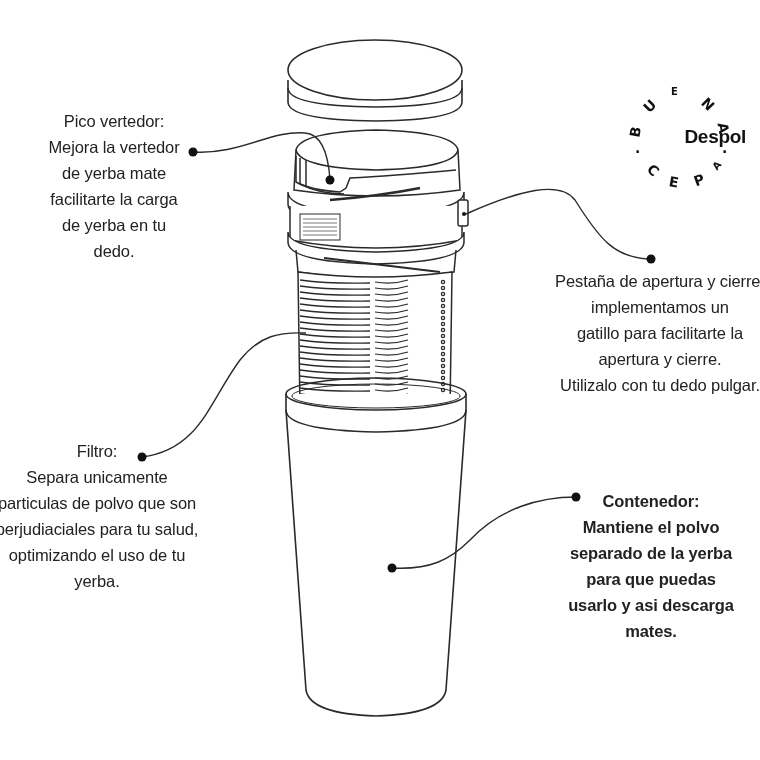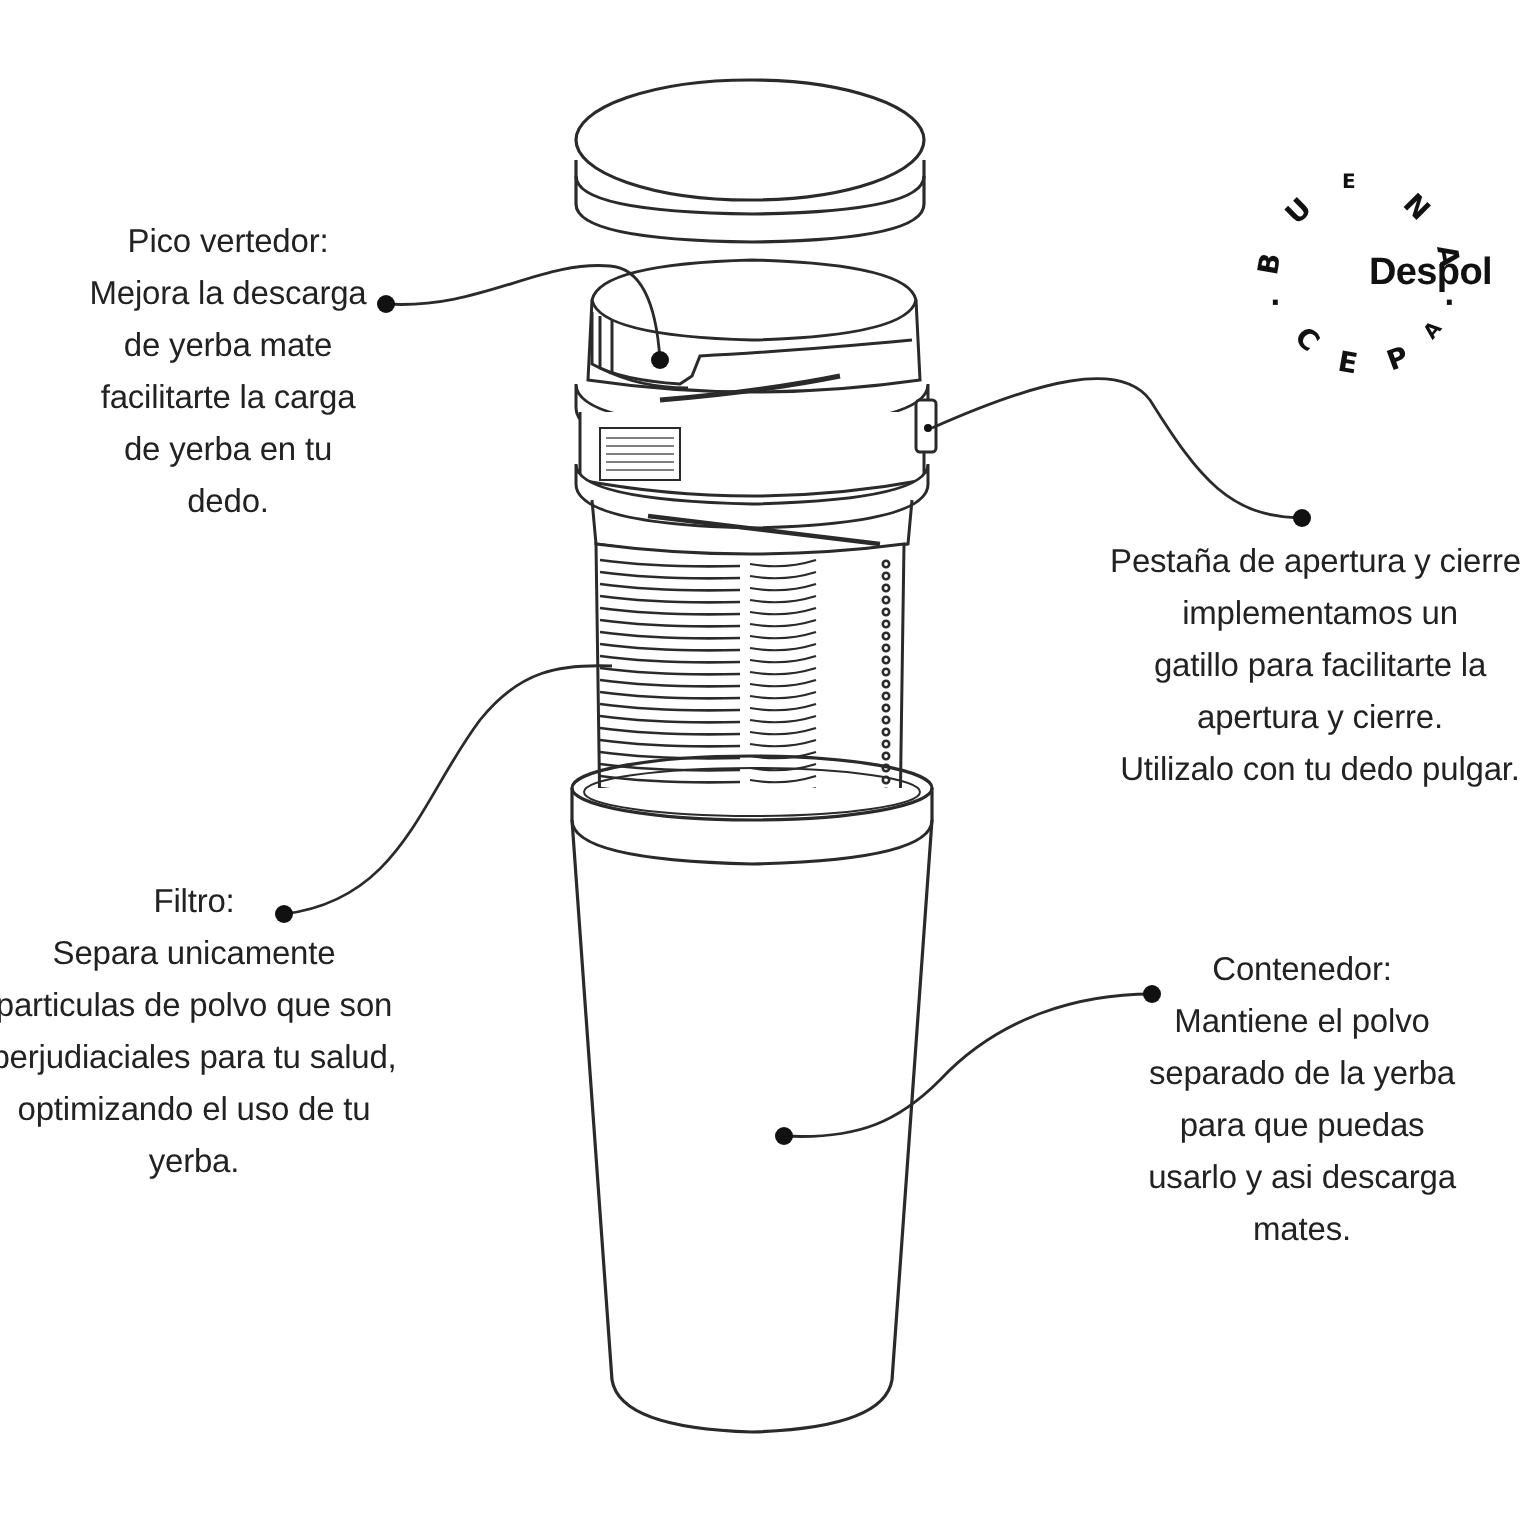--- a/index.html
+++ b/index.html
@@ -5,21 +5,21 @@
   html, body { margin: 0; padding: 0; background: #ffffff; }
   body { width: 760px; height: 760px; position: relative; overflow: hidden;
          font-family: "Liberation Sans", "DejaVu Sans", sans-serif; color: #1f1f1f; }
   #diagram { position: absolute; left: 0; top: 0; width: 760px; height: 760px; }
   .callout { position: absolute; text-align: center; font-size: 16.5px; line-height: 26px;
              color: #222; white-space: nowrap; letter-spacing: -0.1px; }
   .callout .line { display: block; }
   #callout-pico { left: 0; top: 108px; width: 178px; margin-left: 25px; }
   #callout-pestana { left: 530px; top: 268px; width: 260px; }
   #callout-filtro { left: -38px; top: 438px; width: 270px; }
-  #callout-contenedor { left: 548px; top: 472px; width: 206px; }
+  #callout-contenedor { left: 548px; top: 488px; width: 206px; font-weight: bold; }
   .logo { position: absolute; left: 610px; top: 82px; width: 136px; height: 110px; }
   .logo-word { position: absolute; left: 0; top: 44px; width: 136px; text-align: right;
                font-weight: bold; font-size: 19px; color: #111; letter-spacing: -0.3px; }
   .logo-letter { position: absolute; font-weight: bold; font-size: 14px; color: #111;
                  font-family: "DejaVu Sans", sans-serif; }
 </style>
 </head>
 <body>
 
 <svg id="diagram" viewBox="0 0 760 760" xmlns="http://www.w3.org/2000/svg">
@@ -173,21 +173,21 @@
   <span class="logo-letter" style="left:112px;top:62px">·</span>
   <span class="logo-letter" style="left:38px;top:80px;transform:rotate(45deg)">C</span>
   <span class="logo-letter" style="left:59px;top:92px;transform:rotate(10deg)">E</span>
   <span class="logo-letter" style="left:84px;top:90px;transform:rotate(-20deg)">P</span>
   <span class="logo-letter" style="left:103px;top:78px;font-size:10px;transform:rotate(-50deg)">A</span>
   <div class="logo-word">Despol</div>
 </div>
 
 <div class="callout" id="callout-pico">
   <span class="line">Pico vertedor:</span>
-  <span class="line">Mejora la descarga</span>
+  <span class="line">Mejora la vertedor</span>
   <span class="line">de yerba mate</span>
   <span class="line">facilitarte la carga</span>
   <span class="line">de yerba en tu</span>
   <span class="line">dedo.</span>
 </div>
 
 <div class="callout" id="callout-pestana">
   <span class="line">Pestaña de apertura y cierre:</span>
   <span class="line">implementamos un</span>
   <span class="line">gatillo para facilitarte la</span>

